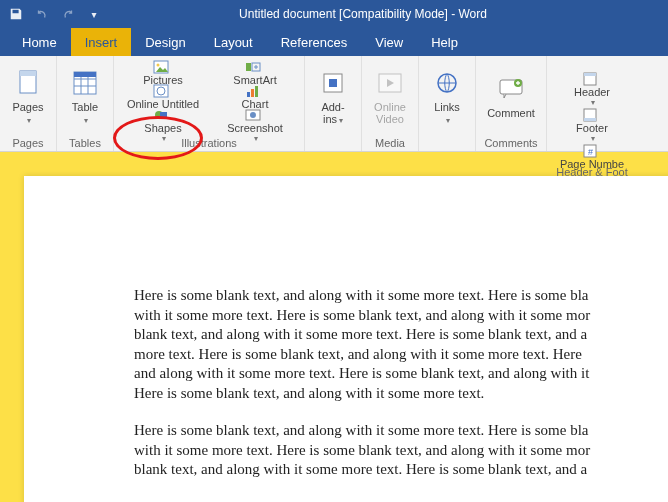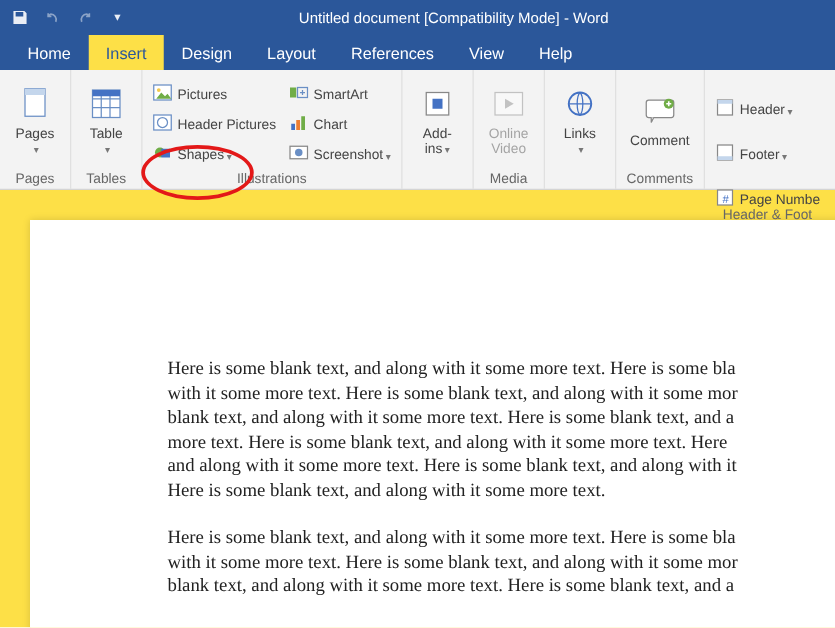--- a/index.html
+++ b/index.html
@@ -4,31 +4,31 @@
 <style>
   * { box-sizing: border-box; margin: 0; padding: 0; }
   body { font-family: "Segoe UI", Tahoma, sans-serif; font-size: 12px; background: #fff; overflow: hidden; width: 668px; height: 502px; }
   .titlebar { background: #2b579a; color: #fff; height: 28px; display: flex; align-items: center; padding: 0 6px; }
   .qat { display: flex; gap: 6px; align-items: center; }
   .qat-btn { width: 20px; height: 20px; display: flex; align-items: center; justify-content: center; color: #fff; opacity: 0.9; }
   .qat-btn.dim { opacity: 0.45; }
   .titlebar-title { flex: 1; text-align: center; font-size: 12px; color: #fff; padding-right: 40px; }
   .menubar { background: #2b579a; color: #fff; height: 28px; display: flex; align-items: center; padding-left: 8px; }
   .tab { padding: 0 14px; height: 28px; display: flex; align-items: center; font-size: 13px; cursor: pointer; }
-  .tab.active { background: #fde047; color: #2b579a; }
+  .tab.active { background: #eab308; color: #2b579a; }
   .ribbon { background: #f3f3f3; border-bottom: 1px solid #d4d4d4; height: 96px; display: flex; }
   .group { border-right: 1px solid #e0e0e0; display: flex; flex-direction: column; padding: 4px 4px 0 4px; }
   .group-body { flex: 1; display: flex; align-items: flex-start; gap: 2px; }
   .group-label { font-size: 11px; color: #666; text-align: center; padding-bottom: 2px; }
   .big-btn { display: flex; flex-direction: column; align-items: center; justify-content: center; padding: 4px 6px; width: 48px; height: 72px; color: #444; }
   .big-btn .icon { width: 32px; height: 32px; display: flex; align-items: center; justify-content: center; margin-bottom: 2px; }
   .big-btn .label { font-size: 11px; text-align: center; line-height: 1.1; }
   .big-btn.dim { opacity: 0.45; }
   .small-btn-col { display: flex; flex-direction: column; gap: 2px; }
-  .small-btn { display: flex; align-items: flex-end; height: 22px; padding: 0 4px; font-size: 11px; color: #444; min-width: 90px; }
+  .small-btn { display: flex; align-items: center; height: 22px; padding: 0 4px; font-size: 11px; color: #444; min-width: 90px; flex-direction: column; }
   .small-btn.narrow { min-width: 82px; margin-top: 12px; }
   .small-btn .icon { width: 16px; height: 16px; margin-right: 4px; display: flex; align-items: center; justify-content: center; }
   .dd { font-size: 8px; margin-left: 2px; color: #777; }
   .annotation { position: absolute; width: 90px; height: 44px; border: 3px solid #e31818; border-radius: 50%; left: 113px; top: 60px; pointer-events: none; }
   .doc-area { background: #fde047; height: 350px; padding: 24px 0 0 24px; overflow: hidden; }
   .page { background: #fff; width: 720px; min-height: 600px; padding: 110px 0 0 110px; box-shadow: 0 0 6px rgba(0,0,0,0.15); }
   .para { font-family: "Times New Roman", serif; font-size: 15px; color: #222; line-height: 1.3; white-space: nowrap; margin-bottom: 18px; }
   svg { display: block; }
 </style>
 </head>
@@ -114,21 +114,21 @@
             </div>
           <span>Pictures</span>
         </div>
         <div class="small-btn">
           <div class="icon">
               <svg width="16" height="14">
                 <rect x="1" y="1" width="14" height="12" fill="#fff" stroke="#6a8fc5"></rect>
                 <circle cx="8" cy="7" r="4" fill="none" stroke="#6a8fc5"></circle>
               </svg>
             </div>
-          <span>Header Pictures</span>
+          <span>Online Untitled</span>
         </div>
         <div class="small-btn">
           <div class="icon">
               <svg width="16" height="14">
                 <circle cx="6" cy="7" r="4" fill="#70ad47"></circle>
                 <rect x="7" y="4" width="7" height="7" fill="#4472c4"></rect>
               </svg>
             </div>
           <span>Shapes</span>
             <span class="dd">▾</span>

